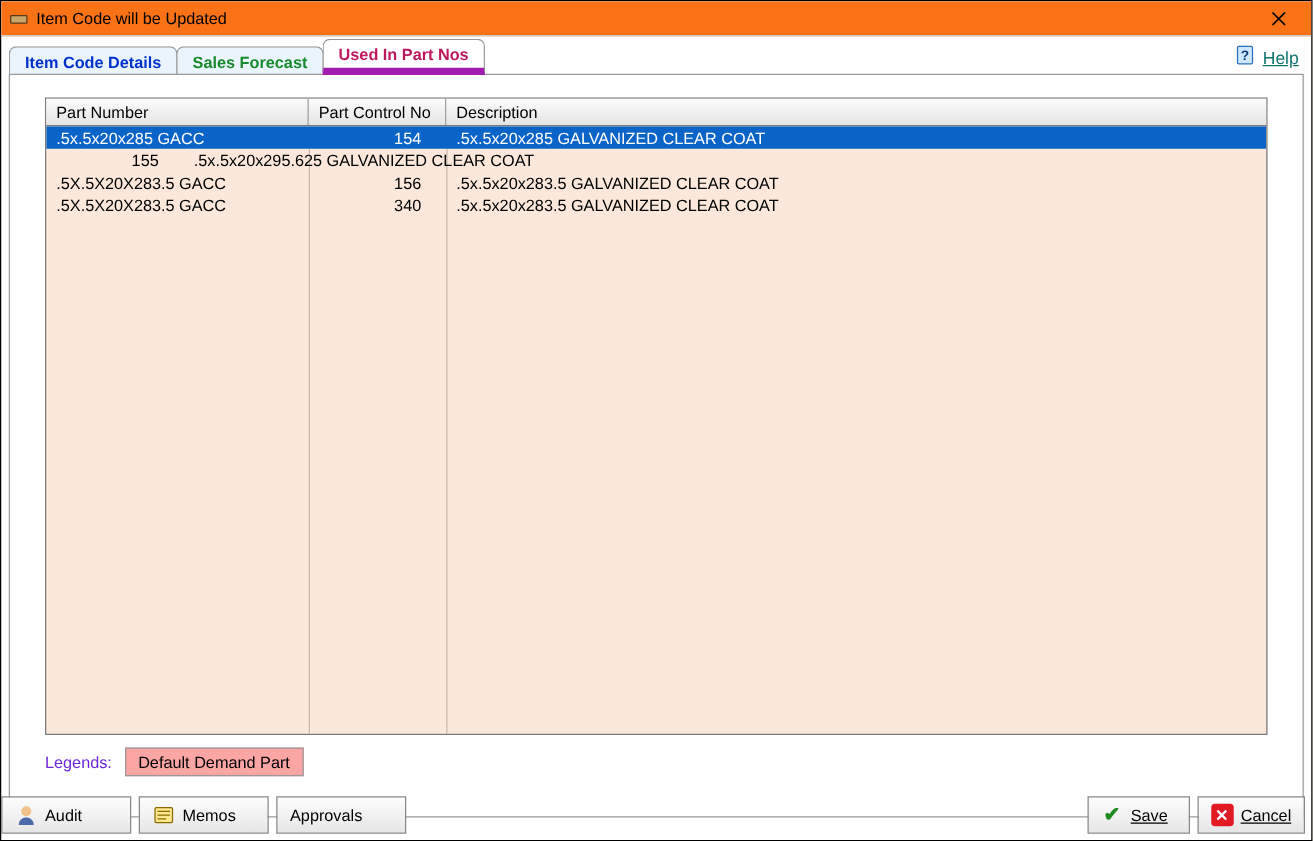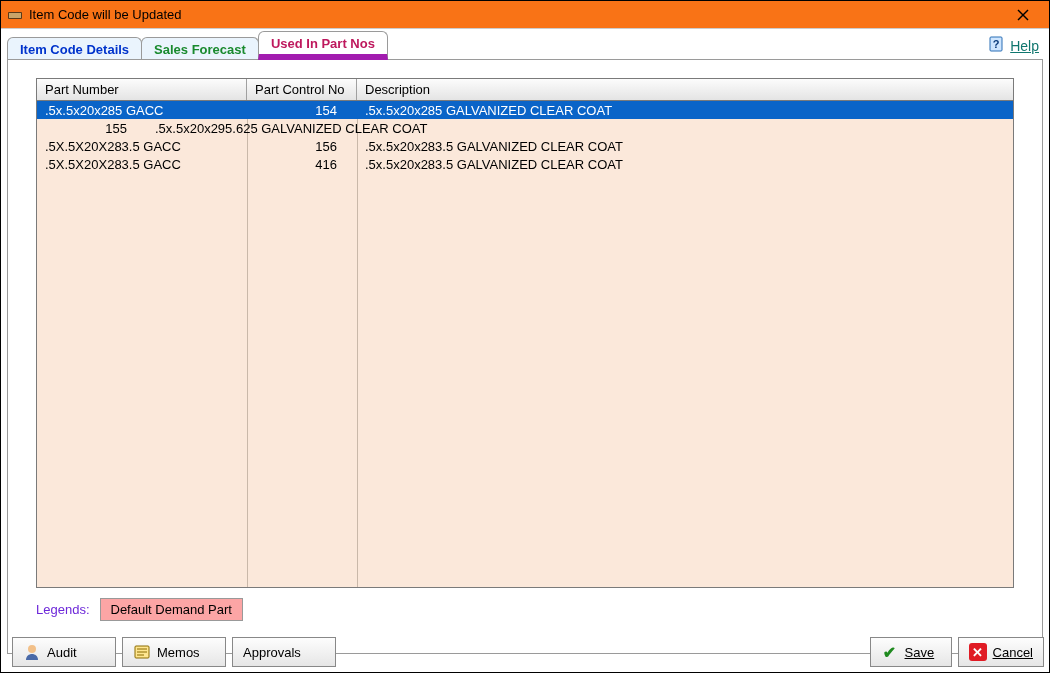--- a/index.html
+++ b/index.html
@@ -123,21 +123,21 @@
     display: flex; align-items: center; gap: 10px;
   }
   .legends .lbl { color: #6d28d9; }
   .legends .swatch {
     background: #fca5a5;
     border: 1px solid #999;
     padding: 3px 10px;
   }
   .footer {
     position: absolute;
-    left: 12px; right: 6px; bottom: 6px;
+    left: 1px; right: 6px; bottom: 6px;
     display: flex;
     gap: 6px;
     align-items: center;
   }
   .footer .spacer { flex: 1; }
   .btn {
     height: 30px;
     min-width: 104px;
     border: 1px solid #888;
     background: linear-gradient(#fdfdfd, #e6e6e6);
@@ -211,21 +211,21 @@
           <div class="cell c2">155</div>
           <div class="cell c3">.5x.5x20x295.625 GALVANIZED CLEAR COAT</div>
         </div>
         <div class="row">
           <div class="cell c1">.5X.5X20X283.5 GACC</div>
           <div class="cell c2">156</div>
           <div class="cell c3">.5x.5x20x283.5 GALVANIZED CLEAR COAT</div>
         </div>
         <div class="row">
           <div class="cell c1">.5X.5X20X283.5 GACC</div>
-          <div class="cell c2">416</div>
+          <div class="cell c2">340</div>
           <div class="cell c3">.5x.5x20x283.5 GALVANIZED CLEAR COAT</div>
         </div>
       </div>
     </div>
 
     <div class="legends">
       <span class="lbl">Legends:</span>
       <span class="swatch">Default Demand Part</span>
     </div>
   </div>

